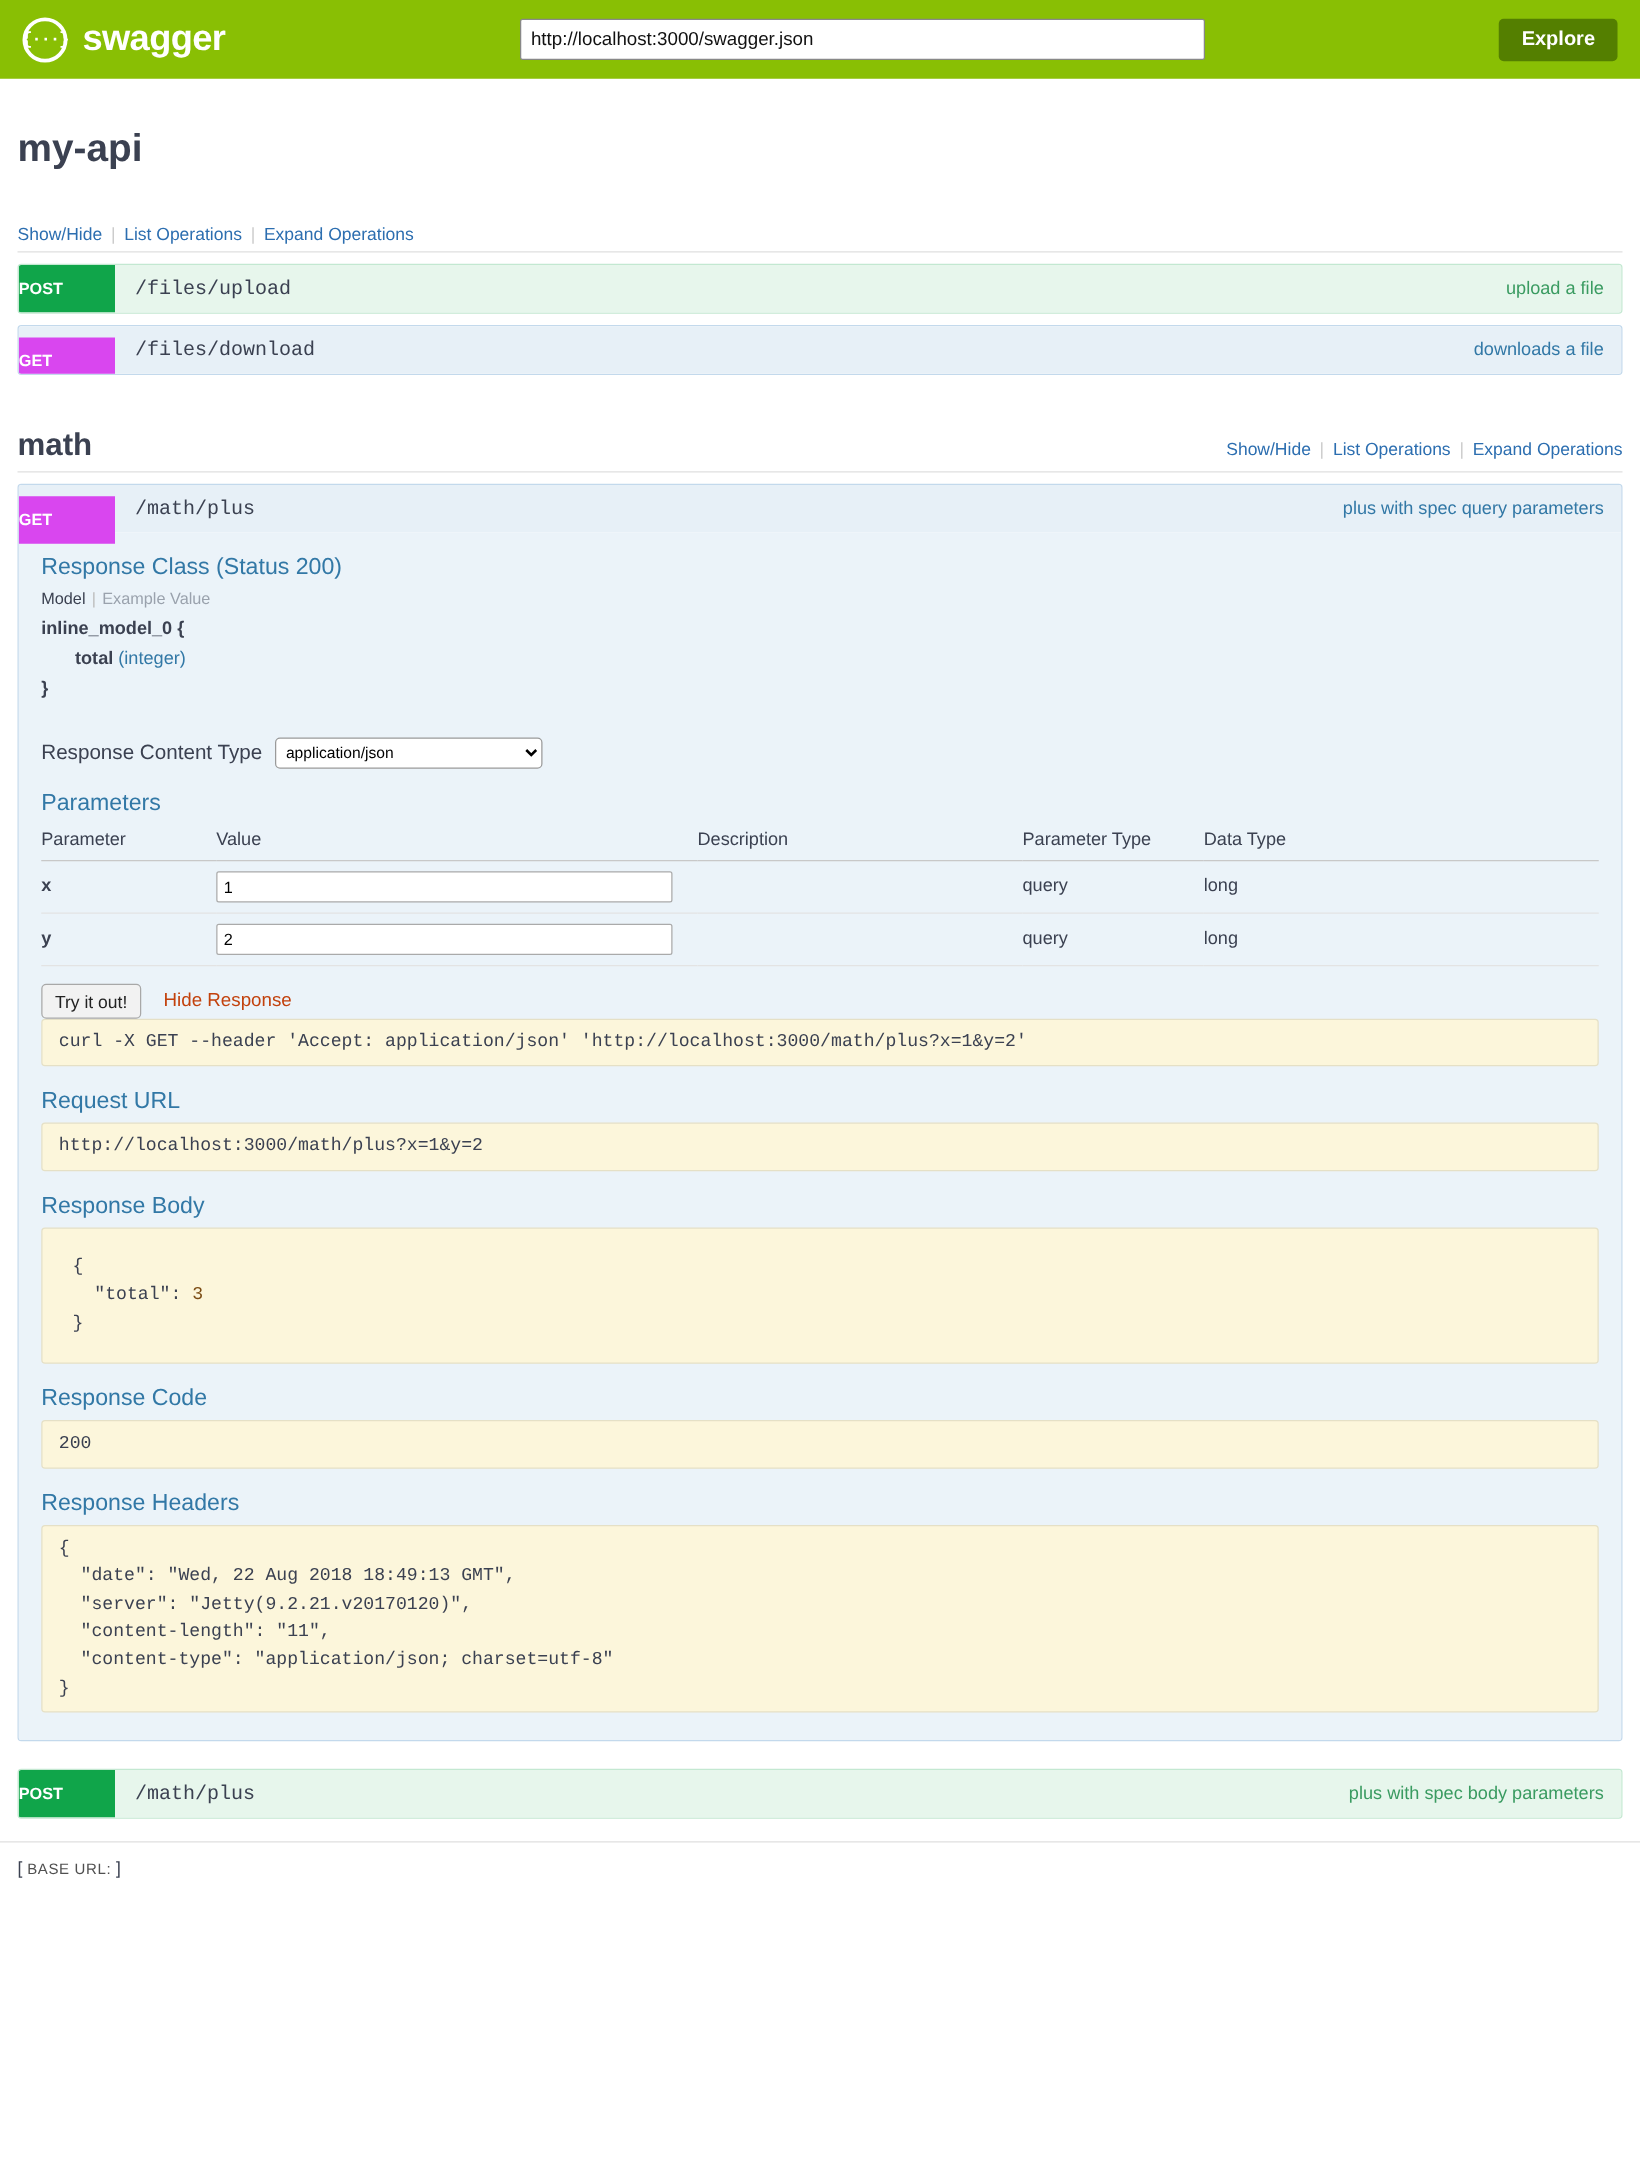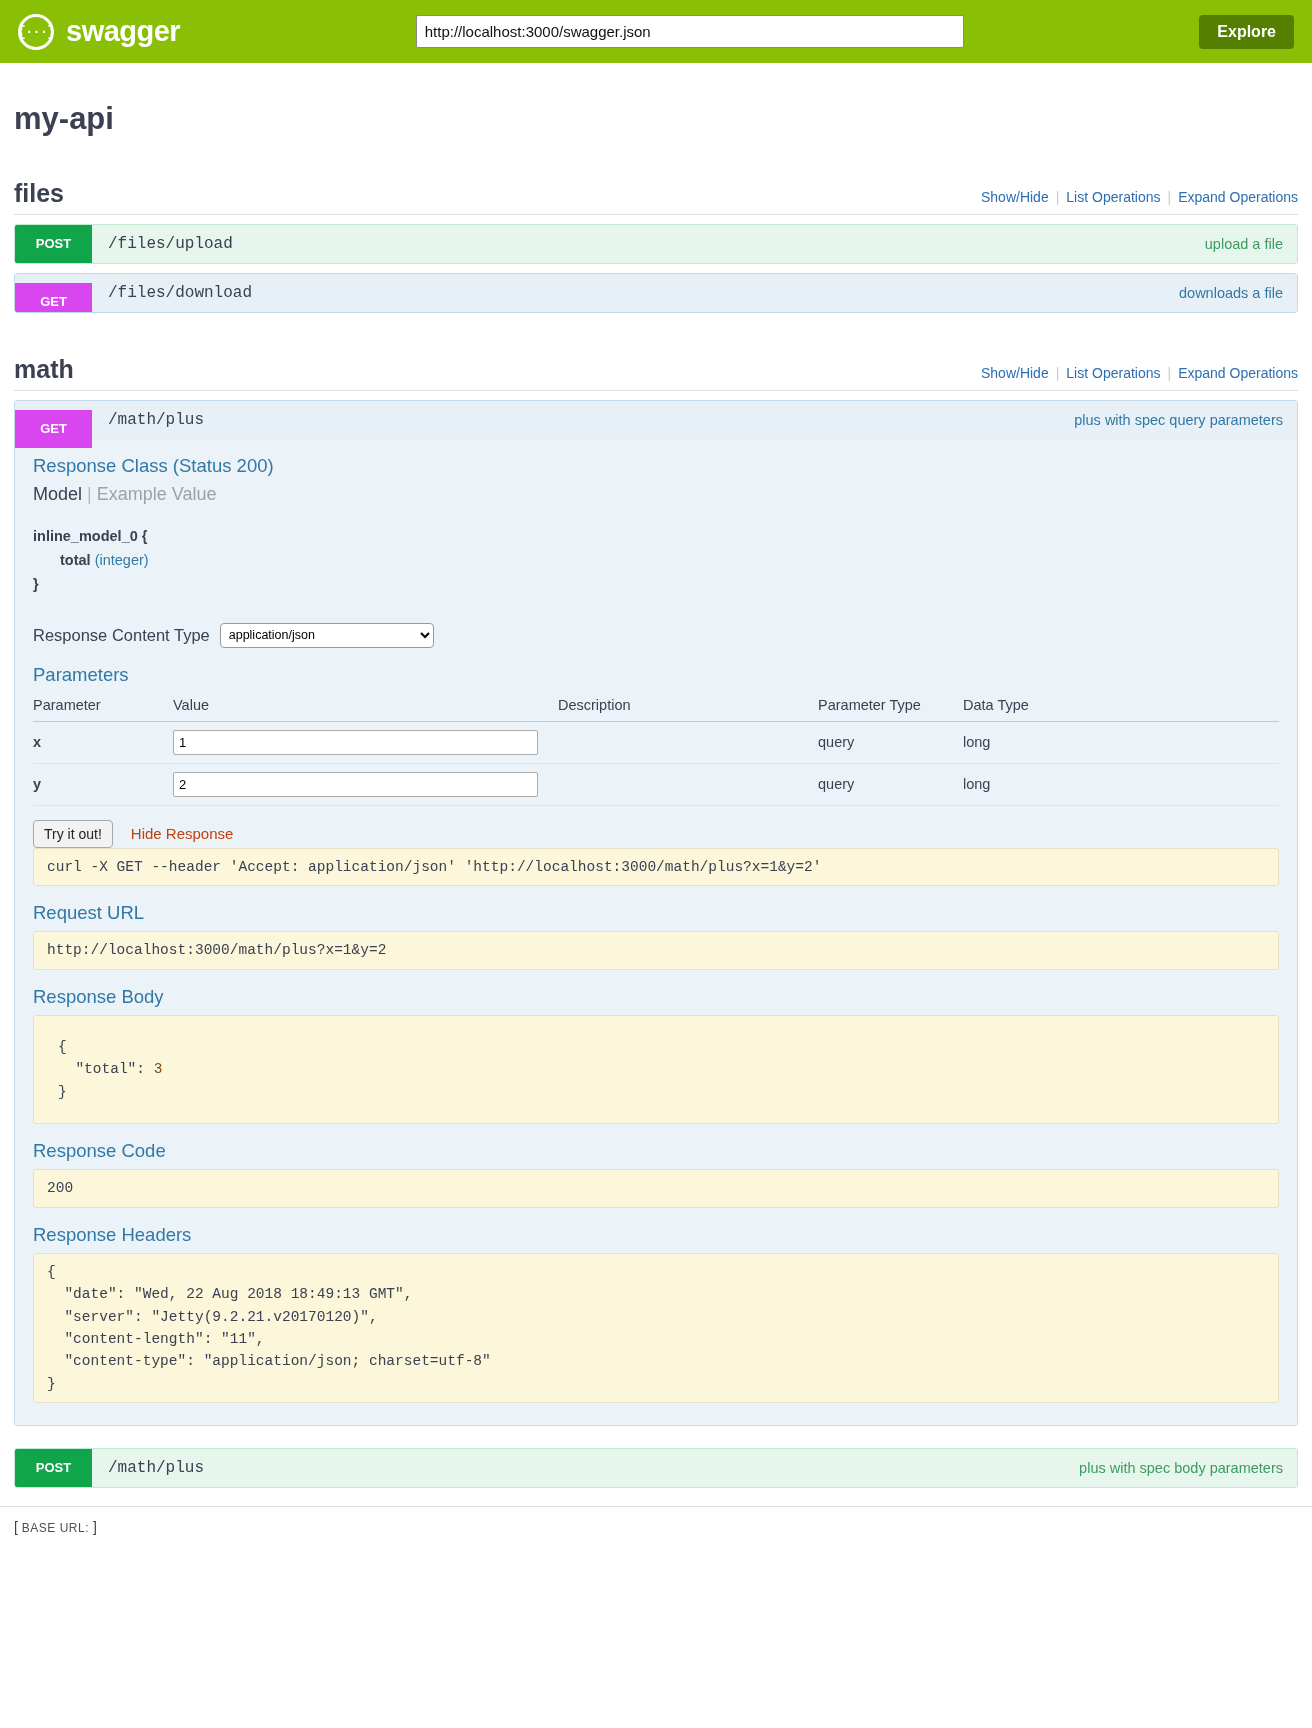--- a/index.html
+++ b/index.html
@@ -115,21 +115,20 @@
     align-items: center;
     height: 38px;
   }
   .op-get .op-head { background: #e7f0f7; border-color: #c3d9ec; }
   .op-post .op-head { background: #e7f6ec; border-color: #c3e8d1; }
   .op-get { border-color: #c3d9ec; }
   .op-post { border-color: #c3e8d1; }
   .method {
     width: 77px;
     min-width: 77px;
-    text-align: center;
     color: #fff;
     font-size: 13px;
     font-weight: bold;
     line-height: 38px;
     height: 38px;
   }
   .method.get { background: #d946ef; margin-top: 17px; }
   .method.post { background: #10a54a; }
   .op-path {
     font-family: "Liberation Mono", monospace;
@@ -149,22 +148,22 @@
     padding: 14px 18px 22px 18px;
   }
   .section-title {
     color: #3278a6;
     font-size: 18.5px;
     margin: 16px 0 7px 0;
     font-weight: normal;
   }
   .section-title.first { margin-top: 2px; }
   .tabs {
-    font-size: 18px;
-    margin-bottom: 20px;
+    font-size: 13px;
+    margin-bottom: 6px;
   }
   .tabs .tab-active { color: #3b4151; }
   .tabs .tab-divider { color: #bbb; padding: 0 5px; }
   .tabs .tab-inactive { color: #9aa2ad; }
   .model-block {
     font-family: "Liberation Sans", sans-serif;
     font-size: 14.5px;
     line-height: 1.65;
     color: #3b4151;
   }
@@ -285,21 +284,20 @@
   </div>
   <button class="explore-btn">Explore</button>
 </div>
 
 <div class="page">
 
   <h1 class="api-title">my-api</h1>
 
   <div class="resource">
     <div class="resource-head">
-      <div class="resource-name">files</div>
       <div class="resource-options">
         <a>Show/Hide</a><span class="sep">|</span><a>List Operations</a><span class="sep">|</span><a>Expand Operations</a>
       </div>
     </div>
 
     <div class="op op-post">
       <div class="op-head">
         <span class="method post">POST</span>
         <span class="op-path">/files/upload</span>
         <span class="op-summary">upload a file</span>

